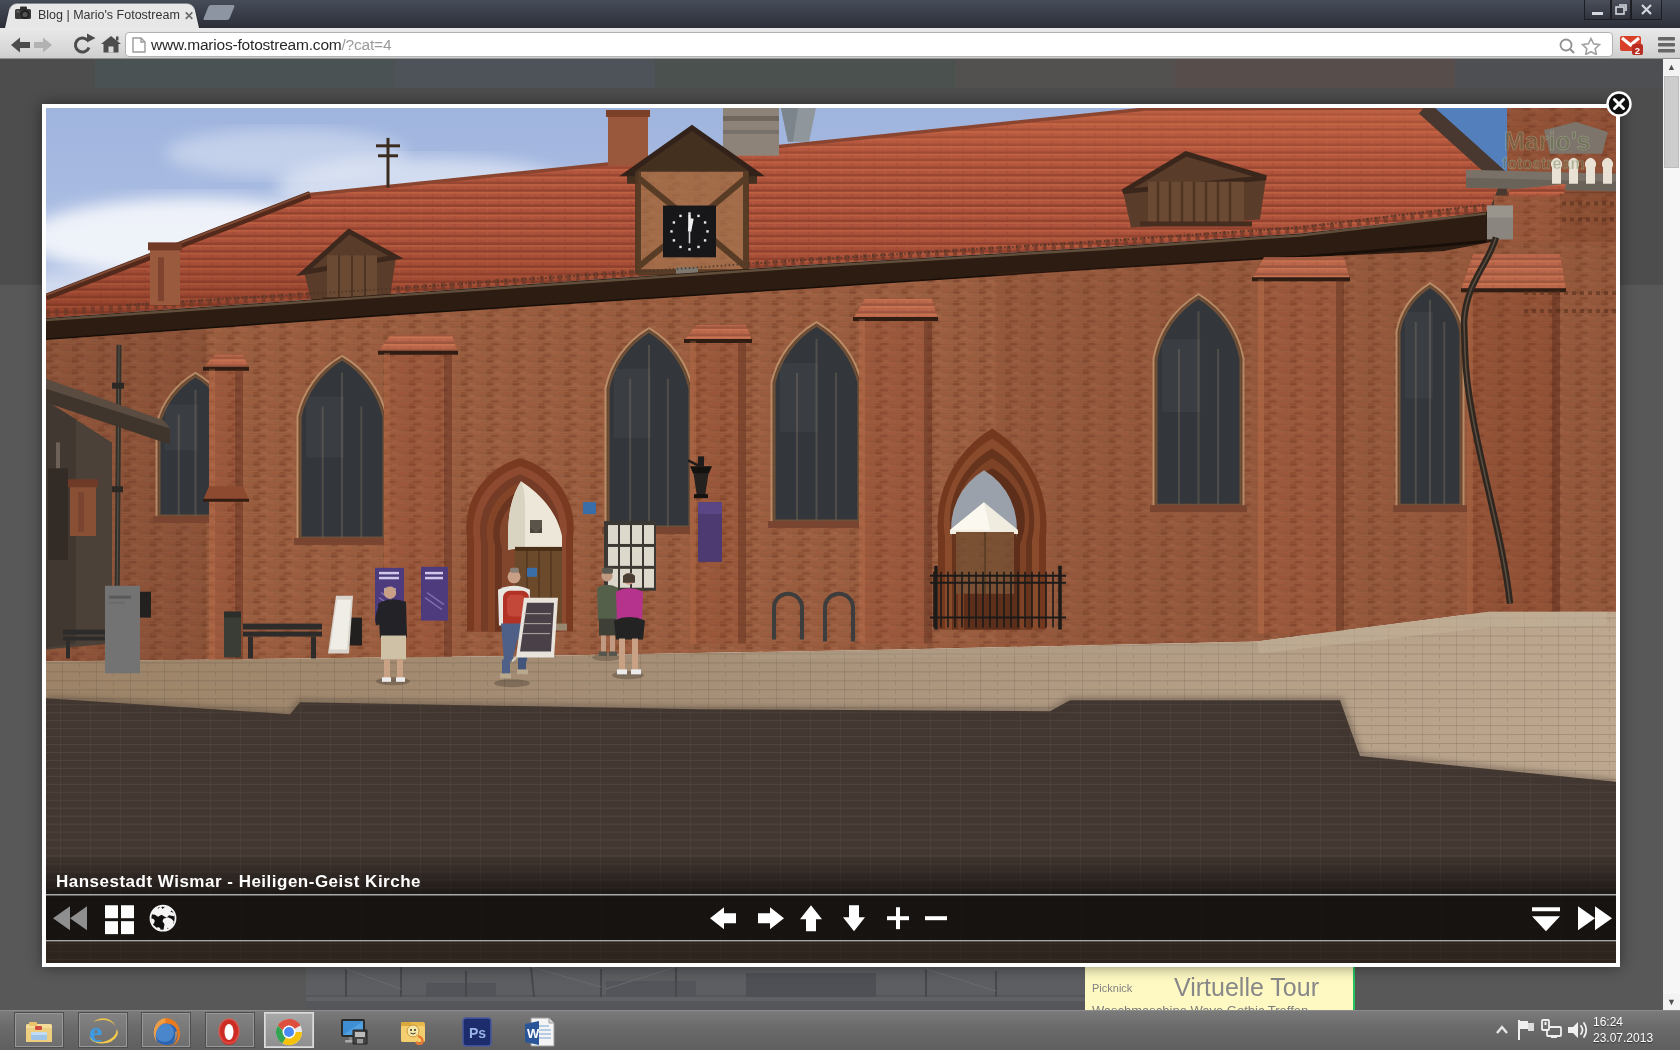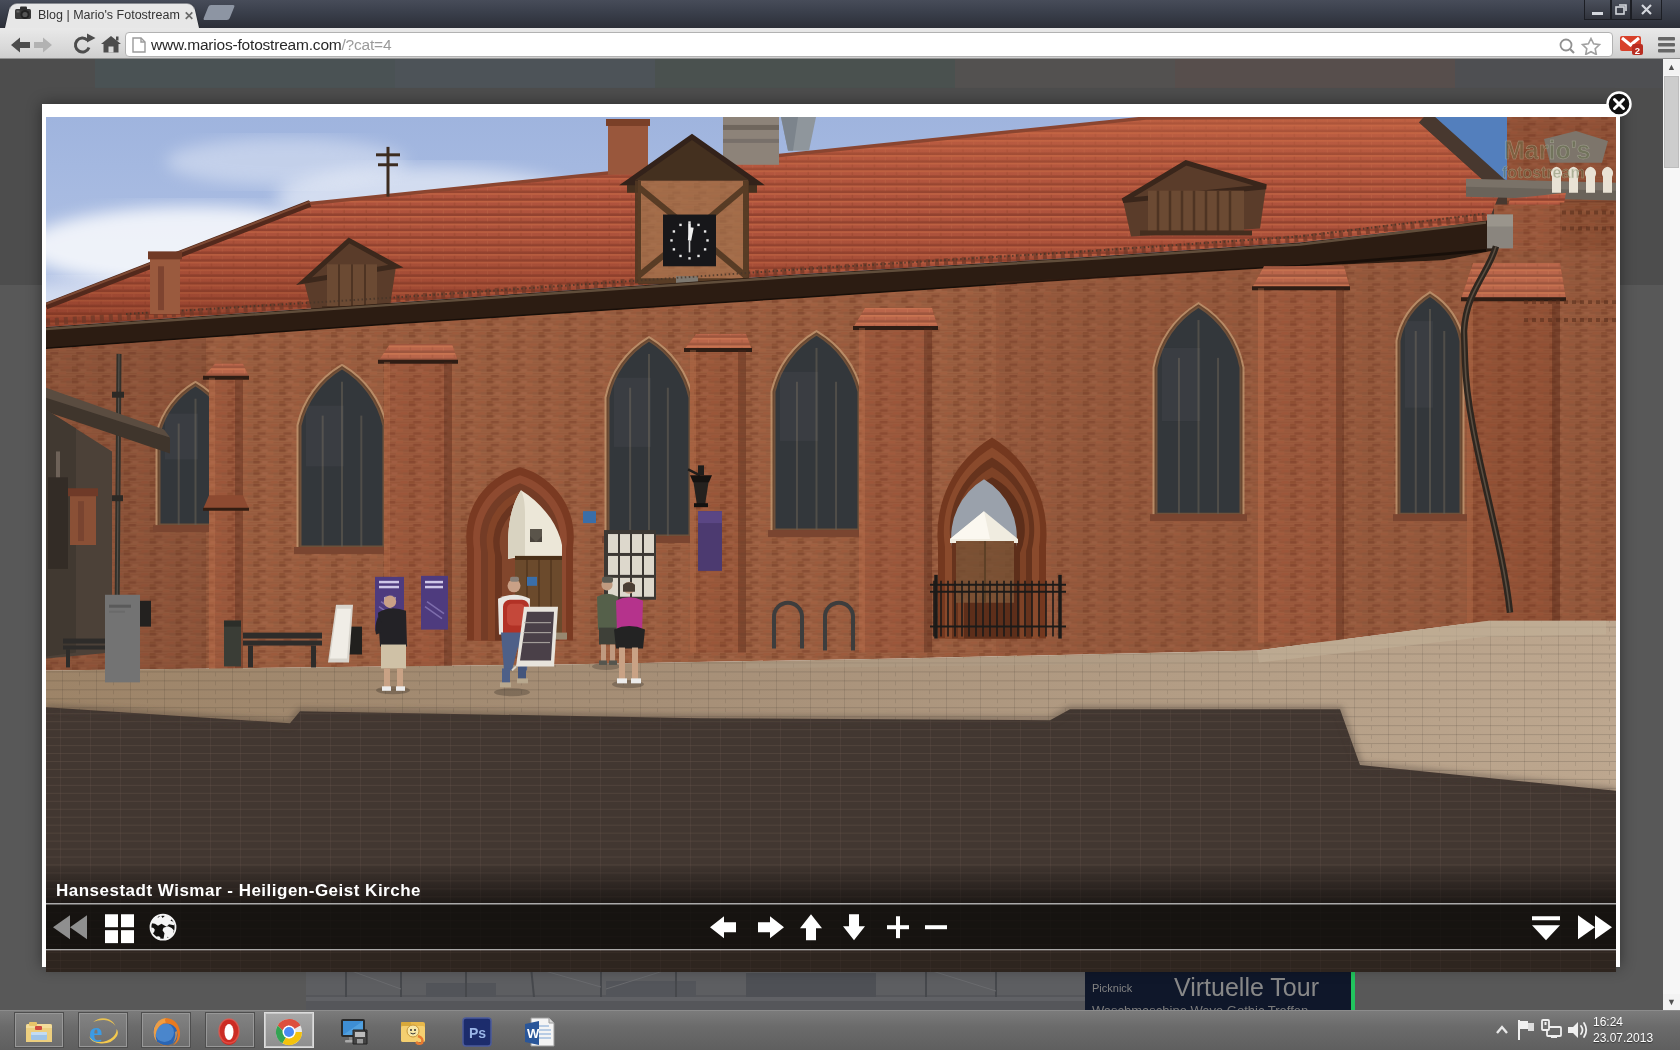--- a/index.html
+++ b/index.html
@@ -18,28 +18,28 @@
   #toolbar{left:0;top:28px;width:1680px;height:31px;background:linear-gradient(#e9e9e9,#d8d8d8 70%,#cecece);border-bottom:1px solid #8f8f8f;}
   #urlbar{left:125px;top:4px;width:1488px;height:25px;background:#fff;border:1px solid #b2b2b2;border-radius:4px;text-decoration:underline;}
   #urltext{left:25px;top:3px;font-size:15.5px;color:#282828;letter-spacing:-0.2px;}
   #urltext span{color:#9a9a9a;}
   
   #content{left:0;top:59px;width:1663px;height:951px;background:#585858;overflow:hidden;}
   #pgtopdark{left:0;top:0;width:1663px;height:226px;background:#4d4d4d;}
   #pgbanner{left:95px;top:0;width:1568px;height:29px;background:linear-gradient(90deg,#4d5152,#4b5358 30%,#4a5150 55%,#545352 75%,#4e4f52);}
   #pgbannerline{left:95px;top:0;width:1568px;height:3px;background:#7f8c72;}
   #harbor{left:306px;top:908px;width:779px;height:43px;background:#5c5d60;}
-  #tagbox{left:1085px;top:908px;width:270px;height:43px;background:#0f172a;border-right:4px solid #22c55e;color:#828282;}
+  #tagbox{left:1085px;top:908px;width:270px;height:43px;background:#fef9c3;border-right:2px solid #22c55e;color:#828282;}
   
   #scroll{left:1663px;top:59px;width:17px;height:951px;background:#f7f7f7;}
   .sbtn{left:0;width:17px;height:16px;background:#f3f3f3;color:#505050;font-size:9px;text-align:center;line-height:16px;}
   #sthumb{left:1px;top:17px;width:15px;height:92px;background:#cdcdcd;border:1px solid #bdbdbd;}
   
   #lbox{left:42px;top:104px;width:1578px;height:863px;background:#fff;box-shadow:0 0 14px rgba(0,0,0,.45);}
-  #photo{left:46px;top:117px;width:1570px;height:728px;}
+  #photo{left:46px;top:108px;width:1570px;height:728px;}
   #closebtn{left:1605px;top:90px;width:28px;height:28px;}
   
   #taskbar{left:0;top:1010px;width:1680px;height:40px;background:linear-gradient(#7b7b7b,#6b6b6b 40%,#5f5f5f);border-top:1px solid #8c8c8c;}
   .tbtn{top:2px;width:50px;height:36px;background:linear-gradient(#838383,#6d6d6d);border:1px solid #4e4e4e;box-shadow:inset 0 0 0 1px #989898;}
   #clock{left:1593px;top:1014px;width:72px;text-align:left;color:#fff;font-size:12px;line-height:16px;text-shadow:0 1px 1px rgba(0,0,0,.5);}
 </style>
 </head>
 <body>
 
 <div class="abs" id="titlebar"></div>

